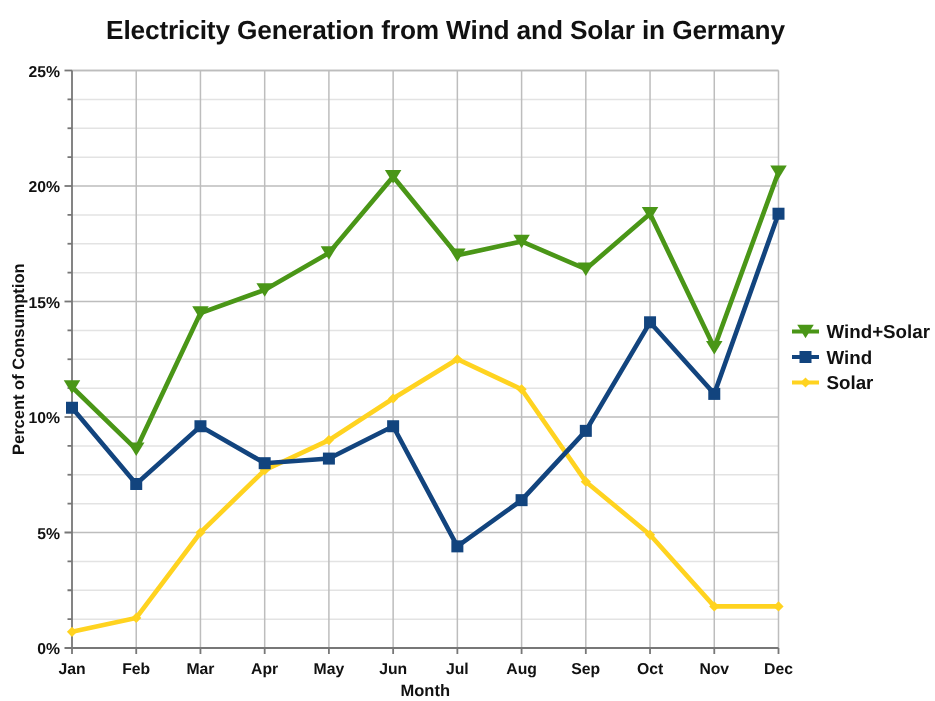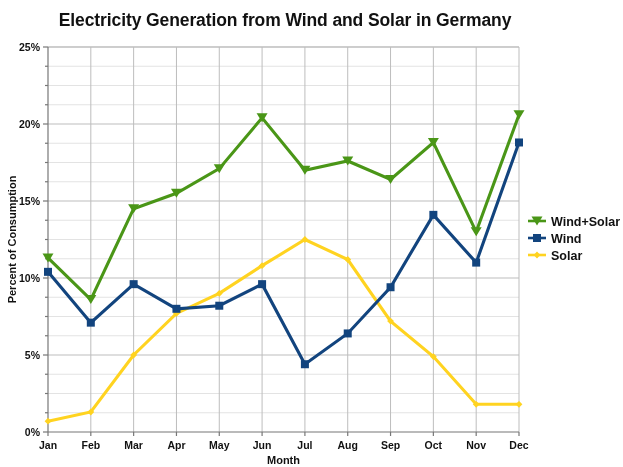--- a/index.html
+++ b/index.html
@@ -15,21 +15,21 @@
     position: relative;
   }
   #chart-root {
     position: absolute;
     left: 0; top: 0;
     width: 623px;
     height: 467px;
   }
   #chart-title {
     position: absolute;
-    left: 0;
+    left: 12px;
     top: 10px;
     width: 570px;
     text-align: center;
     font-size: 17.5px;
     font-weight: bold;
     color: #111111;
     letter-spacing: -0.1px;
   }
   #plot-svg {
     position: absolute;

